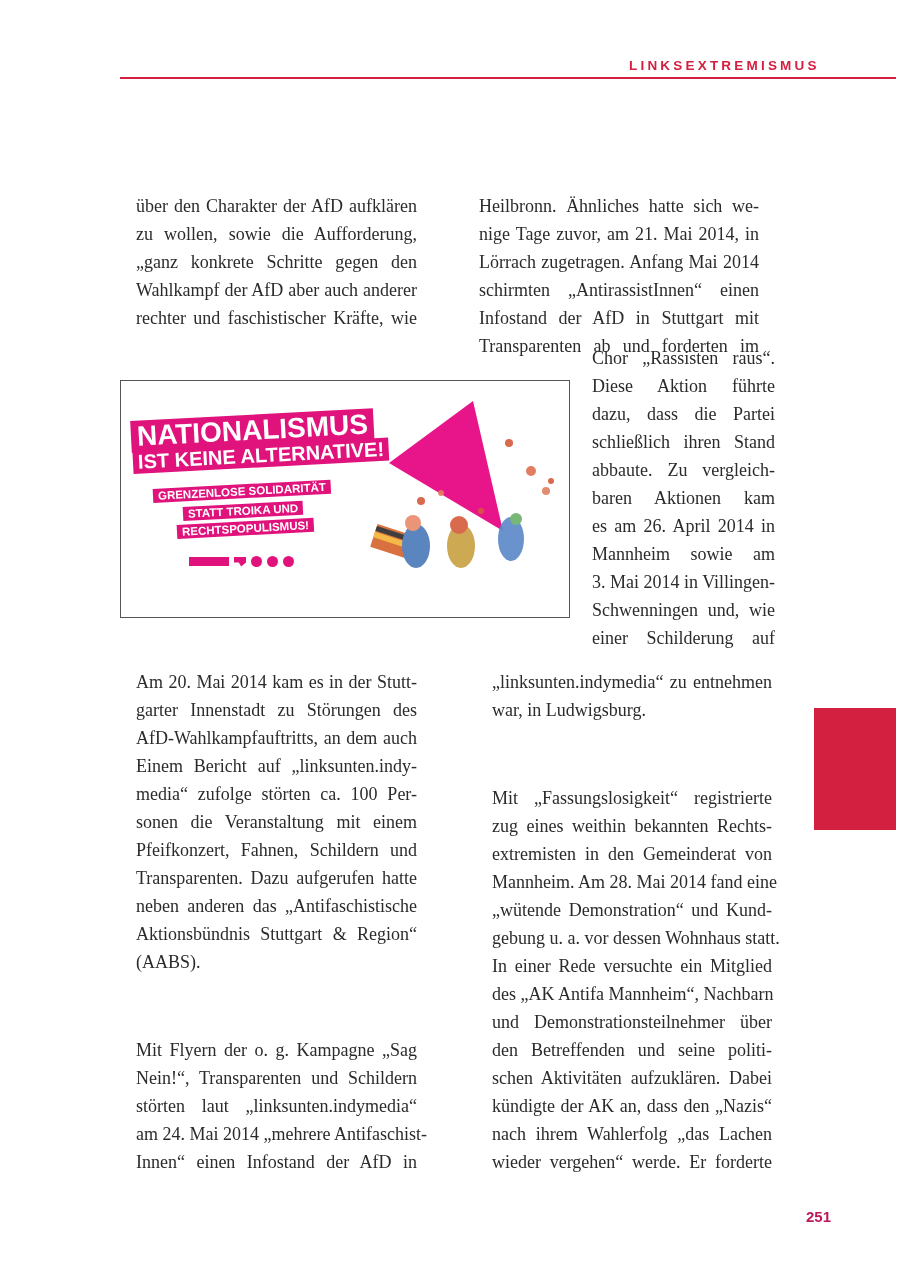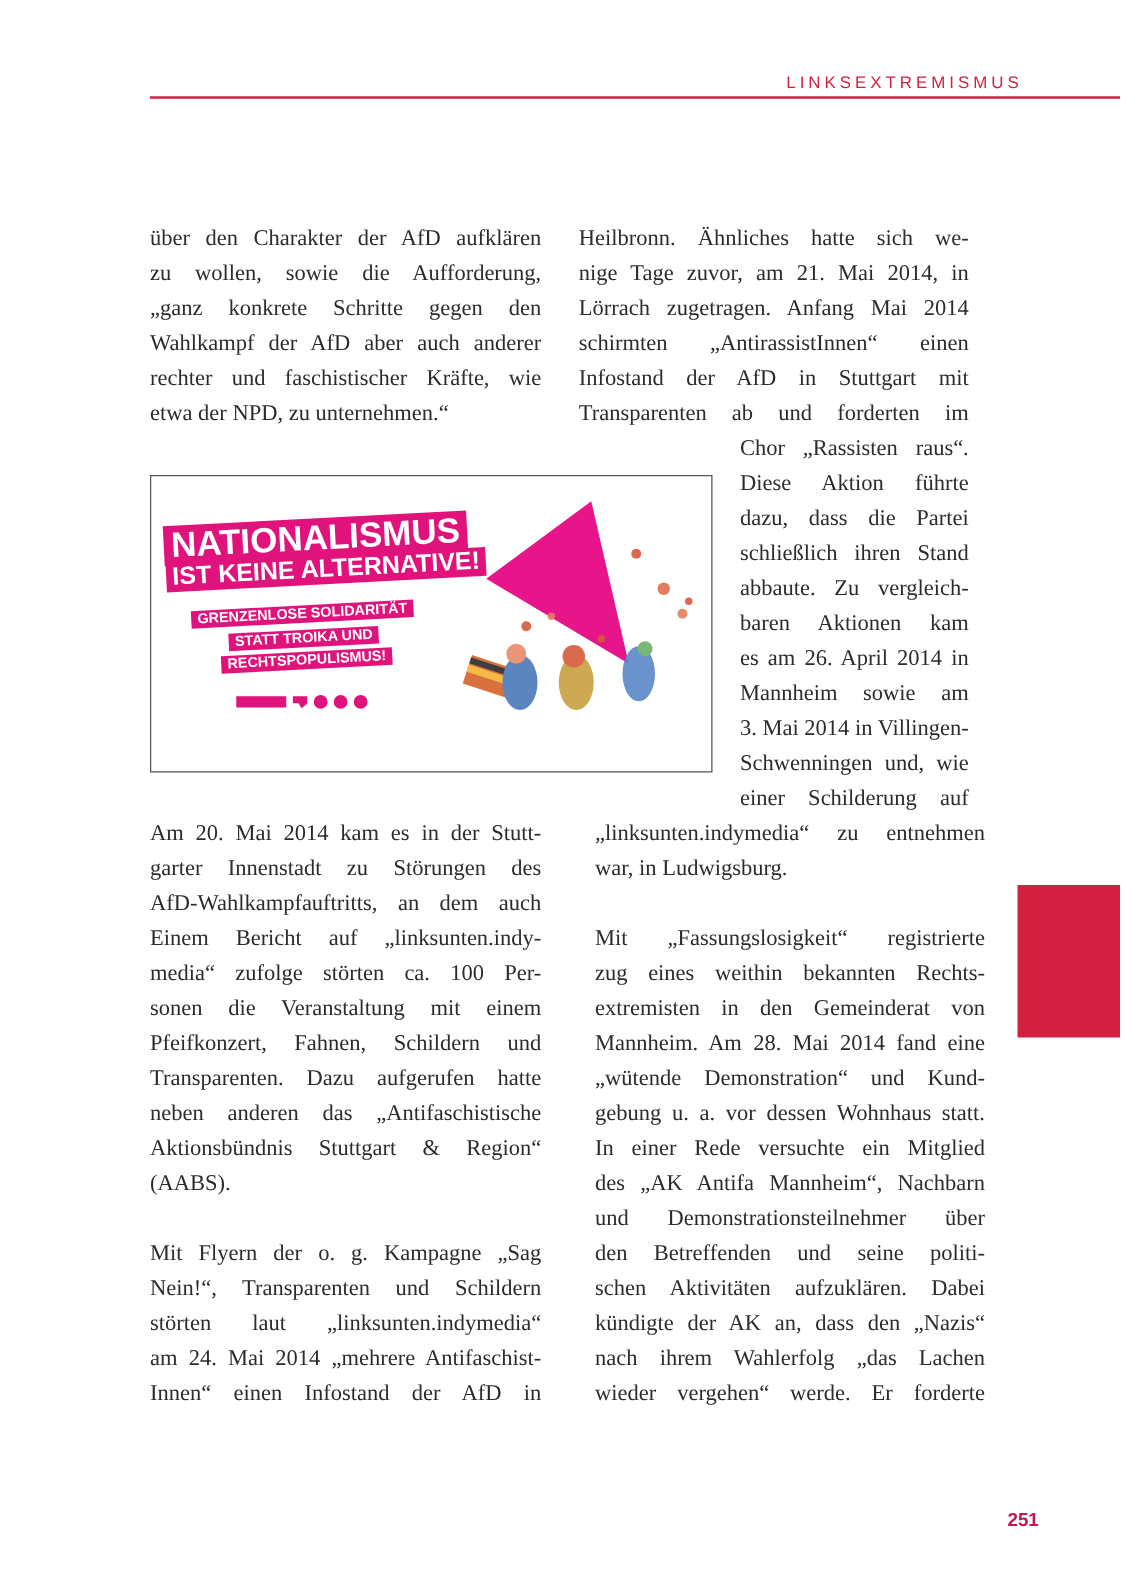--- a/index.html
+++ b/index.html
@@ -1,22 +1,22 @@
 <!DOCTYPE html>
 <html><head>
 <meta charset="utf-8">
 <style>
   html, body { margin:0; padding:0; background:#ffffff; }
   body { width:900px; height:1276px; position:relative; overflow:hidden;
          font-family:"Liberation Serif", "DejaVu Serif", serif; color:#2b2b2b; }
   .running-head { position:absolute; left:585px; top:58px; font-family:"Liberation Sans","DejaVu Sans",sans-serif;
-         font-weight:normal; font-size:13.5px; letter-spacing:3.2px; color:#d42040;padding-left:44px; }
+         font-weight:bold; font-size:13.5px; letter-spacing:3.2px; color:#d42040;padding-left:44px; }
   .head-rule { position:absolute; left:120px; top:77px; width:776px; height:2px; background:#d42040; }
   .col { position:absolute; font-size:18px; line-height:28px; text-align:justify; }
-  .col p { margin:0;font-family:Liberation Serif, serif; }
+  .col p { margin:16px;font-family:Liberation Serif, serif; }
   .col .line { display:block; text-align:justify; text-align-last:justify; white-space:nowrap; }
   .col .line.last { text-align-last:left; }
   .gap { height:28px; }
   .figure { position:absolute; left:120px; top:380px; width:448px; height:236px; border:1px solid #555; background:#fff; overflow:hidden; }
   .thumb-tab { position:absolute; left:814px; top:708px; width:82px; height:122px; background:#d42040; }
   .page-number { position:absolute; left:806px; top:1208px; font-family:"Liberation Sans","DejaVu Sans",sans-serif;
          font-weight:bold; font-size:15px; color:#be185d; }
   .banner { position:absolute; background:#e0127c; color:#fff; font-family:"Liberation Sans","DejaVu Sans",sans-serif; font-weight:bold; white-space:nowrap; }
   .icon-row { position:absolute; left:188px; top:553px; display:flex; gap:5px; align-items:center; }
   .mini { width:11px; height:11px; border-radius:50%; background:#e0127c; }
@@ -29,21 +29,20 @@
 <div class="running-head">LINKSEXTREMISMUS</div>
 <div class="head-rule"></div>
 
 <div class="col" style="left:120px; top:176px; width:313px;">
   <p>
     <span class="line">über den Charakter der AfD aufklären</span>
     <span class="line">zu wollen, sowie die Aufforderung,</span>
     <span class="line">„ganz konkrete Schritte gegen den</span>
     <span class="line">Wahlkampf der AfD aber auch anderer</span>
     <span class="line">rechter und faschistischer Kräfte, wie</span>
-    <span class="line last">etwa der NPD, zu unternehmen.“</span>
   </p>
 </div>
 
 <div class="figure">
   <div class="banner" style="left:10px; top:40px; font-size:28px; padding:0 6px; transform:rotate(-3deg); transform-origin:left;">NATIONALISMUS</div>
   <div class="banner" style="left:12px; top:70px; font-size:20px; padding:0 5px; transform:rotate(-3deg); transform-origin:left;">IST KEINE ALTERNATIVE!</div>
   <div class="banner" style="left:32px; top:108px; font-size:11.5px; padding:1px 5px; transform:rotate(-3deg); transform-origin:left;">GRENZENLOSE SOLIDARITÄT</div>
   <div class="banner" style="left:62px; top:126px; font-size:11.5px; padding:1px 5px; transform:rotate(-3deg); transform-origin:left;">STATT TROIKA UND</div>
   <div class="banner" style="left:56px; top:144px; font-size:11.5px; padding:1px 5px; transform:rotate(-3deg); transform-origin:left;">RECHTSPOPULISMUS!</div>
   <div class="icon-row" style="left:68px; top:175px;">

